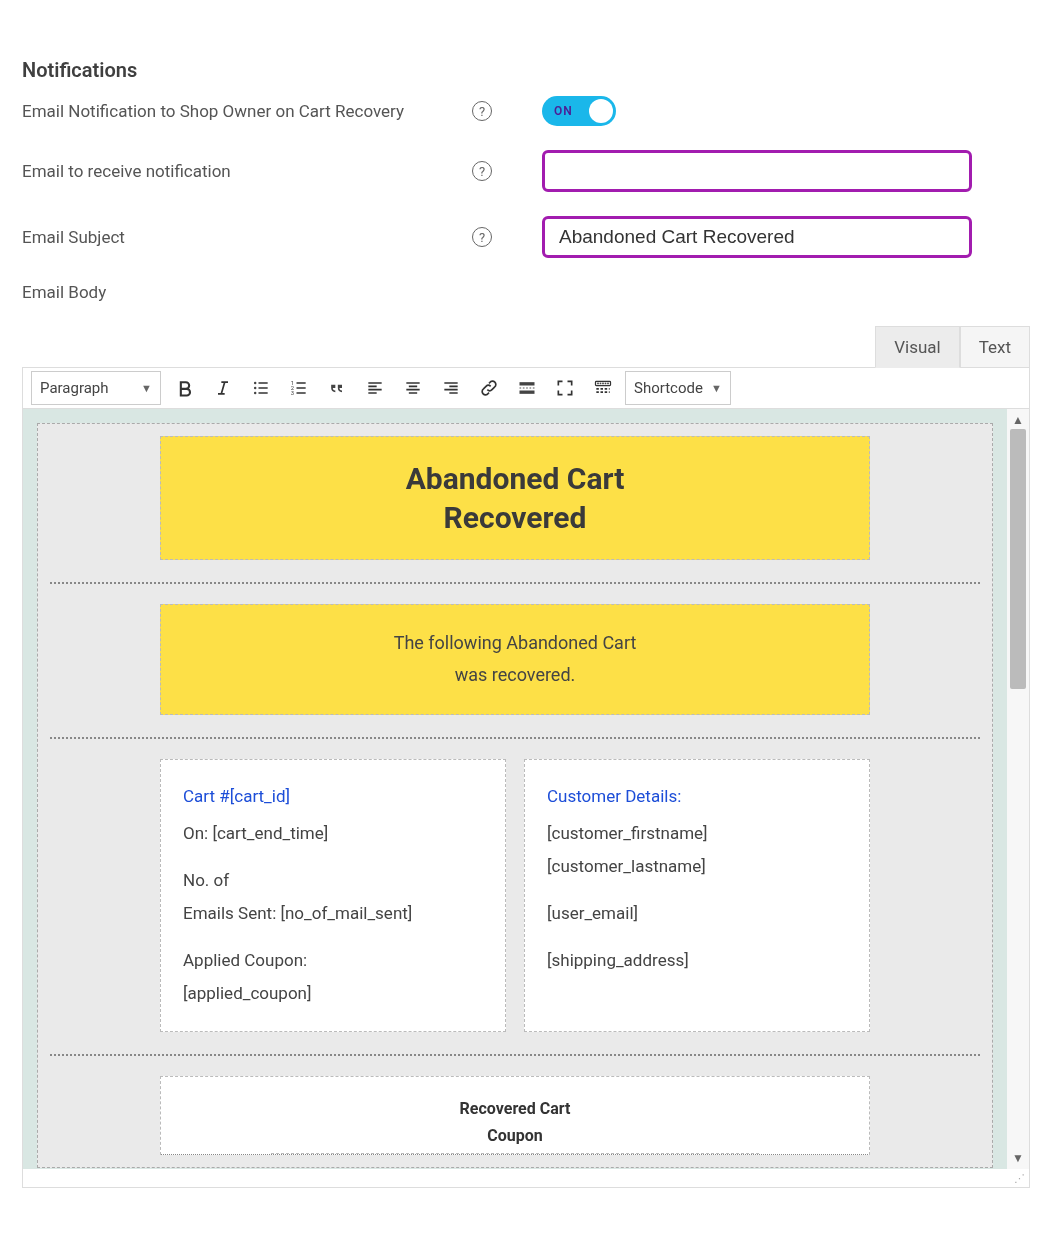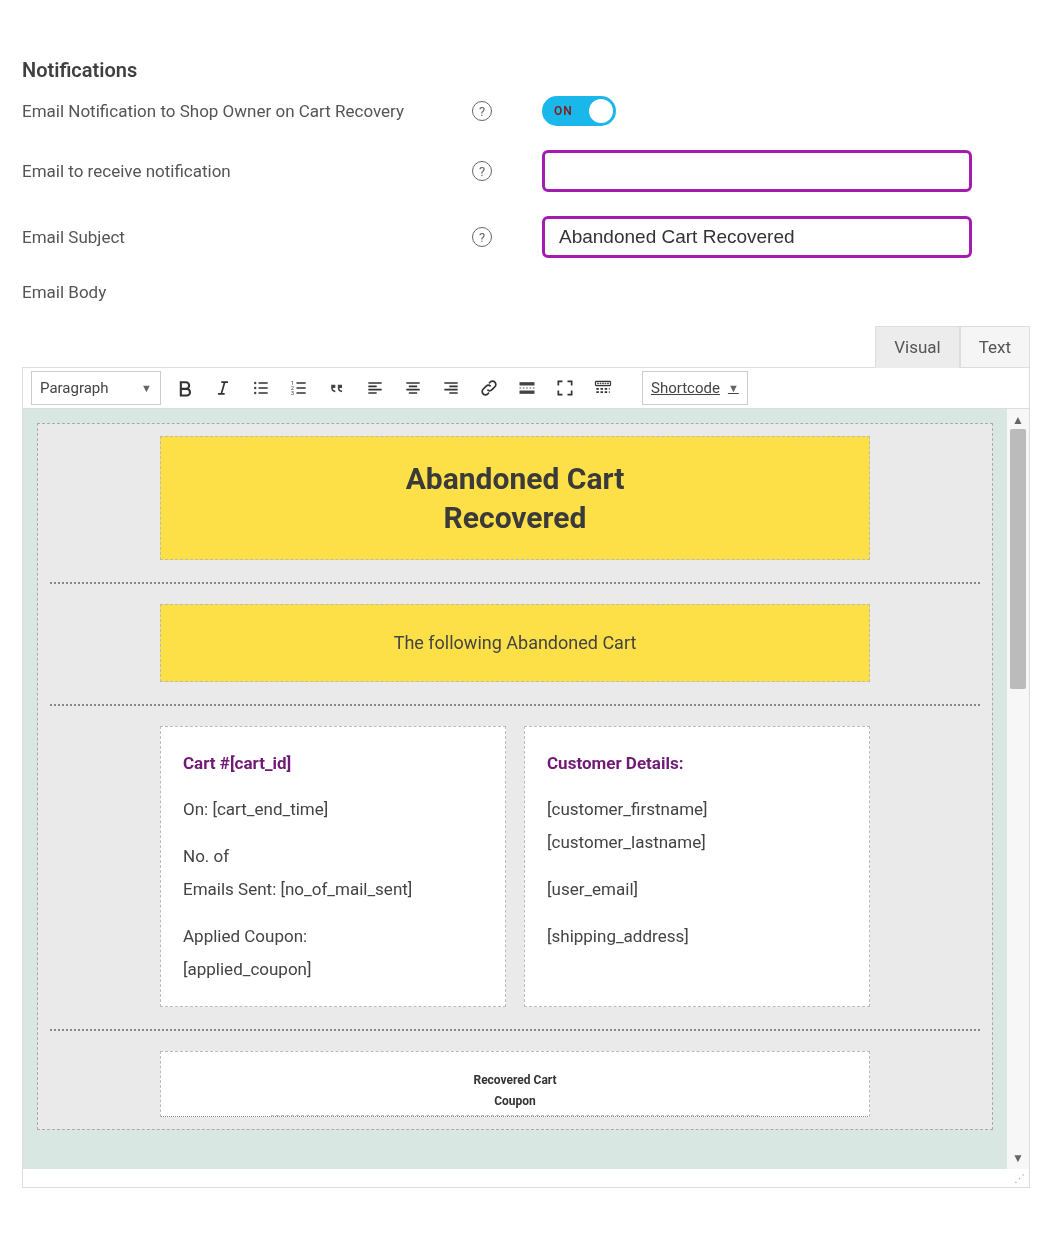--- a/index.html
+++ b/index.html
@@ -46,21 +46,21 @@
   width: 74px;
   height: 30px;
   background: #1ab7ea;
   border-radius: 16px;
   position: relative;
   cursor: pointer;
   display: flex;
   align-items: center;
 }
 .toggle .label {
-  color: #7f1d1d;
+  color: #4c1d95;
   font-size: 12px;
   font-weight: 600;
   margin-left: 12px;
   letter-spacing: 1px;
 }
 .toggle .knob {
   width: 24px;
   height: 24px;
   background: #fff;
   border-radius: 50%;
@@ -114,21 +114,21 @@
   border: 1px solid #ccc;
   background: #fff;
   font-size: 15px;
   color: #444;
   padding: 8px 8px;
   display: flex;
   align-items: center;
   cursor: pointer;
 }
 .format-select { width: 130px; justify-content: space-between; }
-.shortcode-select { margin-left: 19px; text-decoration: underline; }
+.shortcode-select { margin-left: 2px; }
 .dropdown-arrow { font-size: 11px; margin-left: 8px; color: #666; }
 .tb-btn {
   width: 36px;
   height: 34px;
   display: flex;
   align-items: center;
   justify-content: center;
   cursor: pointer;
   border-radius: 2px;
 }
@@ -211,25 +211,25 @@
 }
 .col-card {
   flex: 1;
   background: #fff;
   border: 1px dashed #bbb;
   padding: 20px 22px;
   font-size: 17px;
   color: #444;
   line-height: 1.95;
 }
-.col-card strong { font-weight: 700; display: block; margin-bottom: 12px; color: #701a75; }
+.col-card strong { font-weight: 400; display: block; margin-bottom: 4px; color: #1d4ed8; }
 .rec-title {
   text-align: center;
   font-weight: 700;
-  font-size: 12px;
+  font-size: 16px;
   color: #333;
   line-height: 1.7;
   border: 1px dashed #bbb;
   border-top: none;
   border-left: none;
   border-right: none;
   padding: 18px 0 4px;
   margin: 0 110px;
 }
 .rec-wrap {
@@ -372,20 +372,21 @@
       <div class="dashed-outer">
         <div class="dashed-section">
           <div class="white-card title-card">
             <div>Abandoned Cart</div>
             <div>Recovered</div>
           </div>
         </div>
         <div class="dashed-section">
           <div class="white-card intro-card">
             <div>The following Abandoned Cart</div>
+            <div>was recovered.</div>
           </div>
         </div>
         <div class="dashed-section">
           <div class="two-col">
             <div class="col-card">
               <strong>Cart #[cart_id]</strong>
               <div>On: [cart_end_time]</div>
               <div style="height:14px"></div>
               <div>No. of</div>
               <div>Emails Sent: [no_of_mail_sent]</div>

